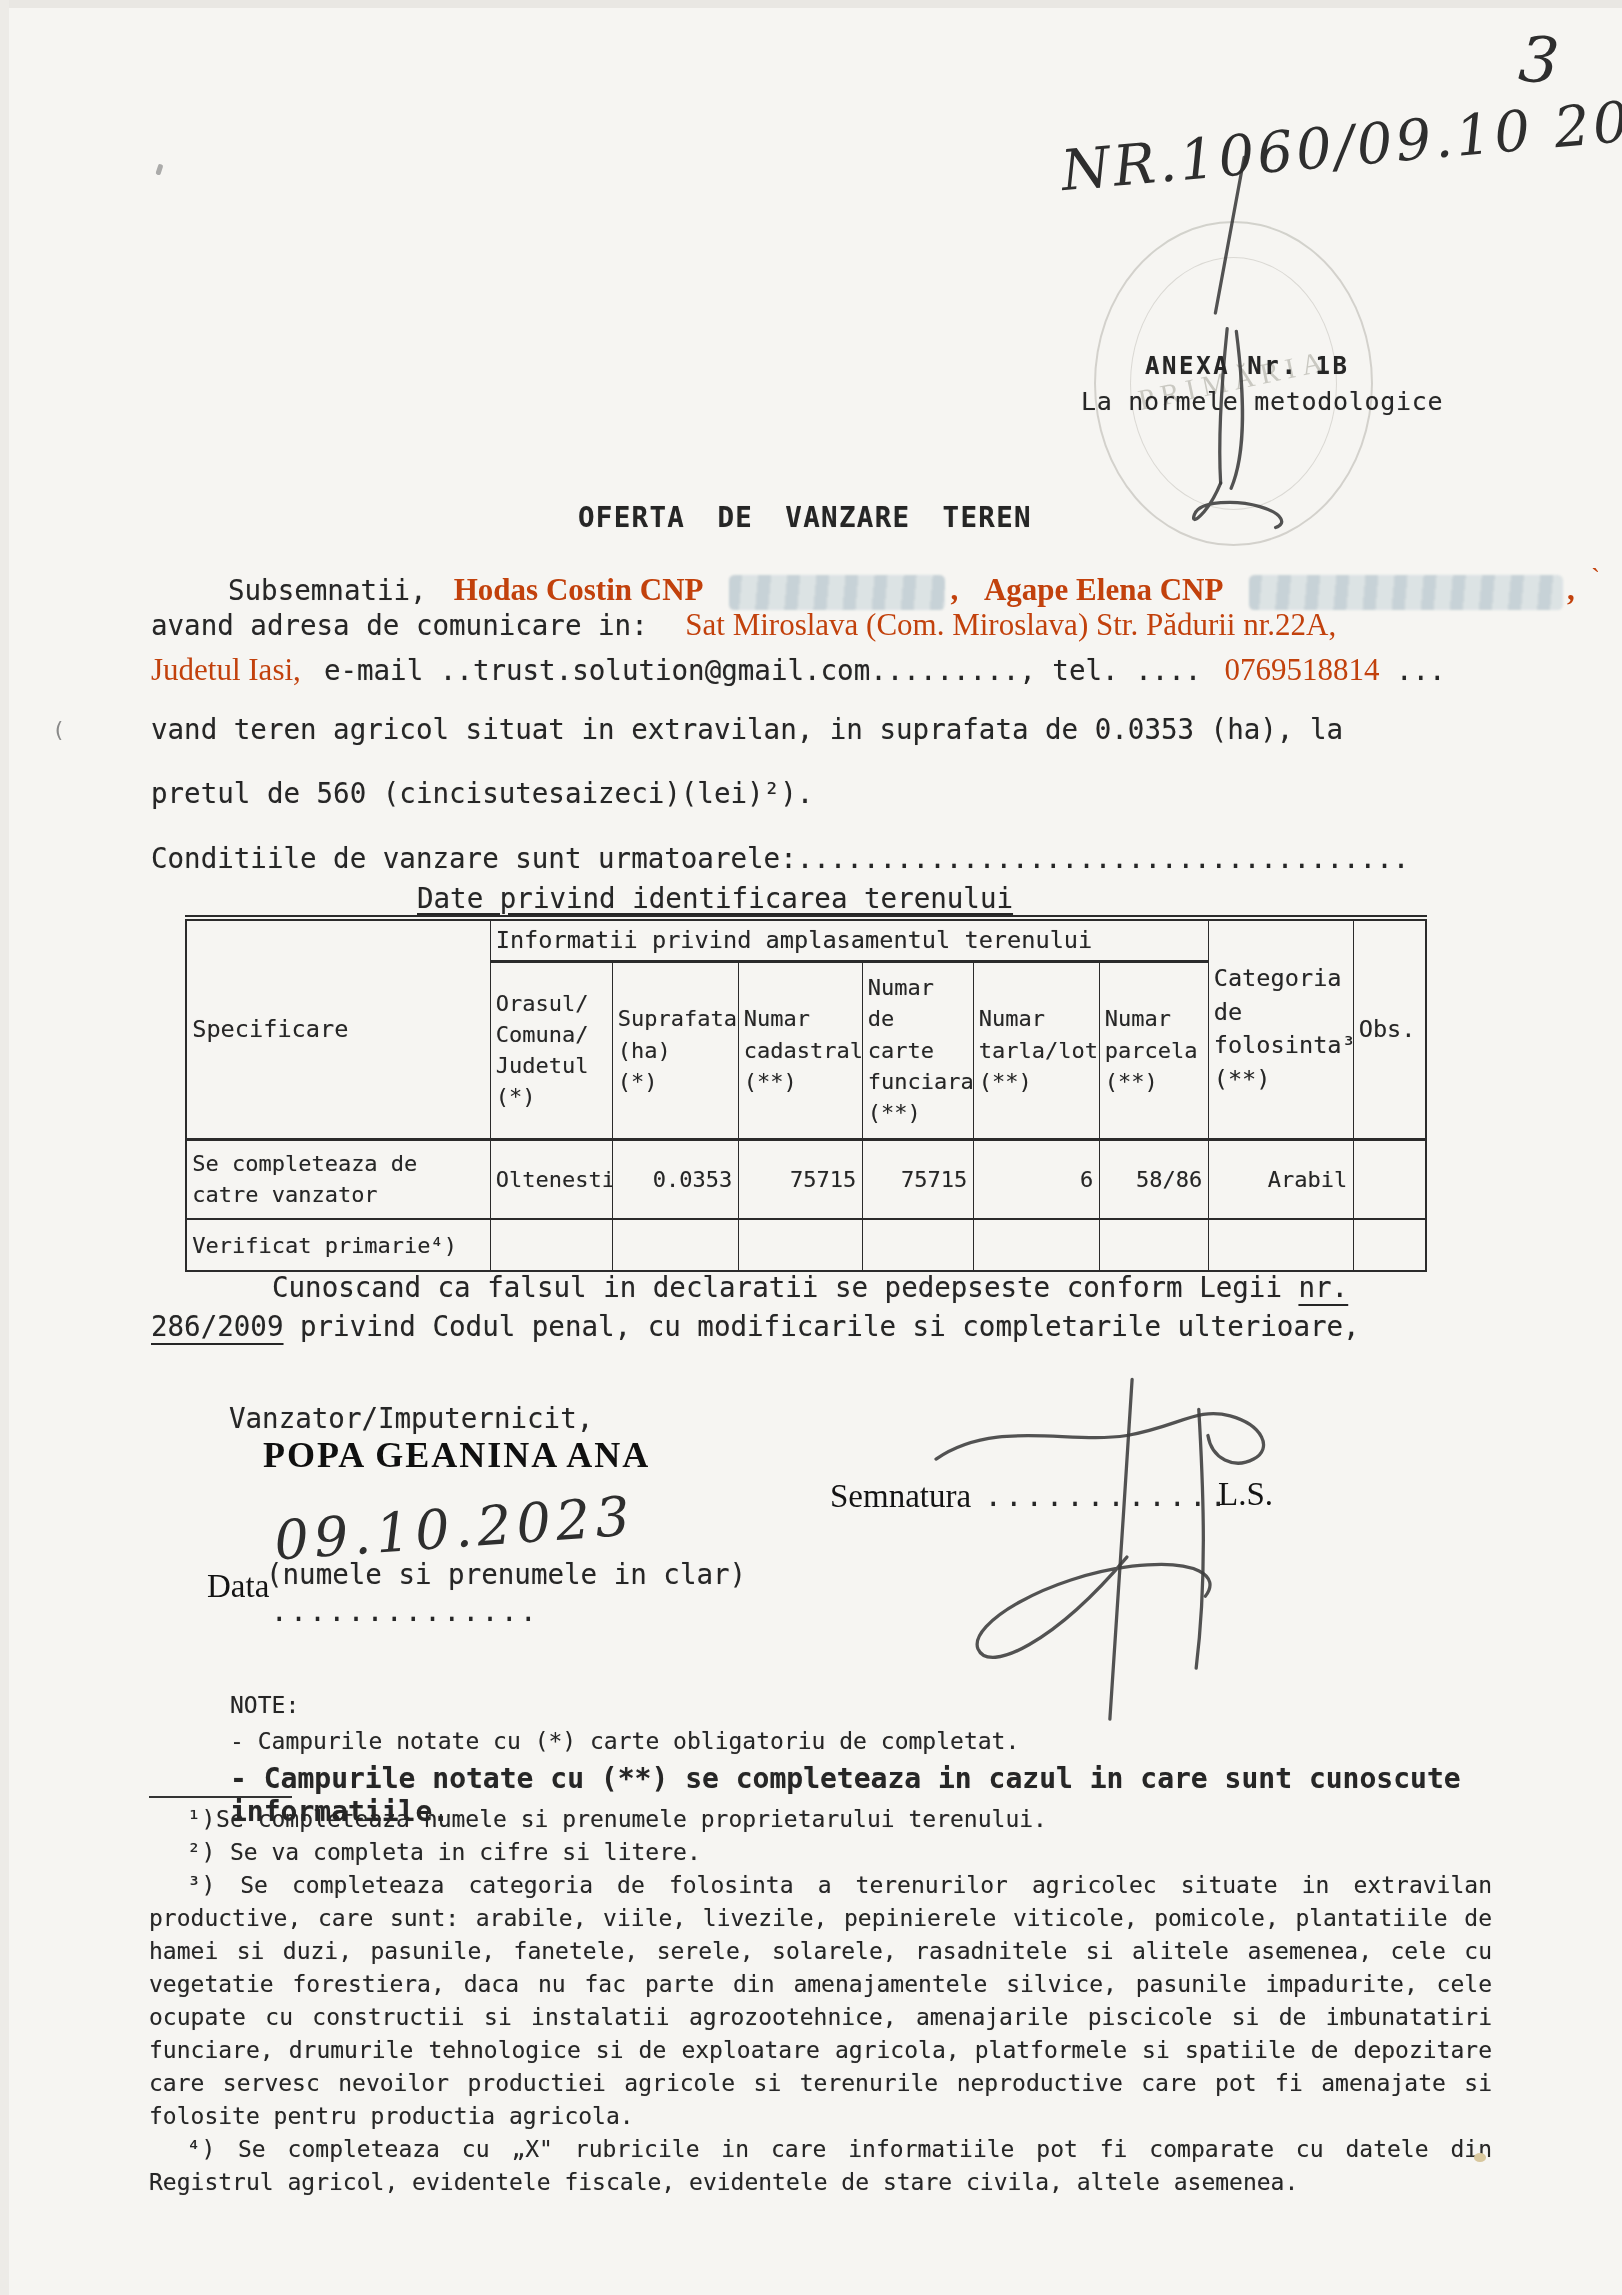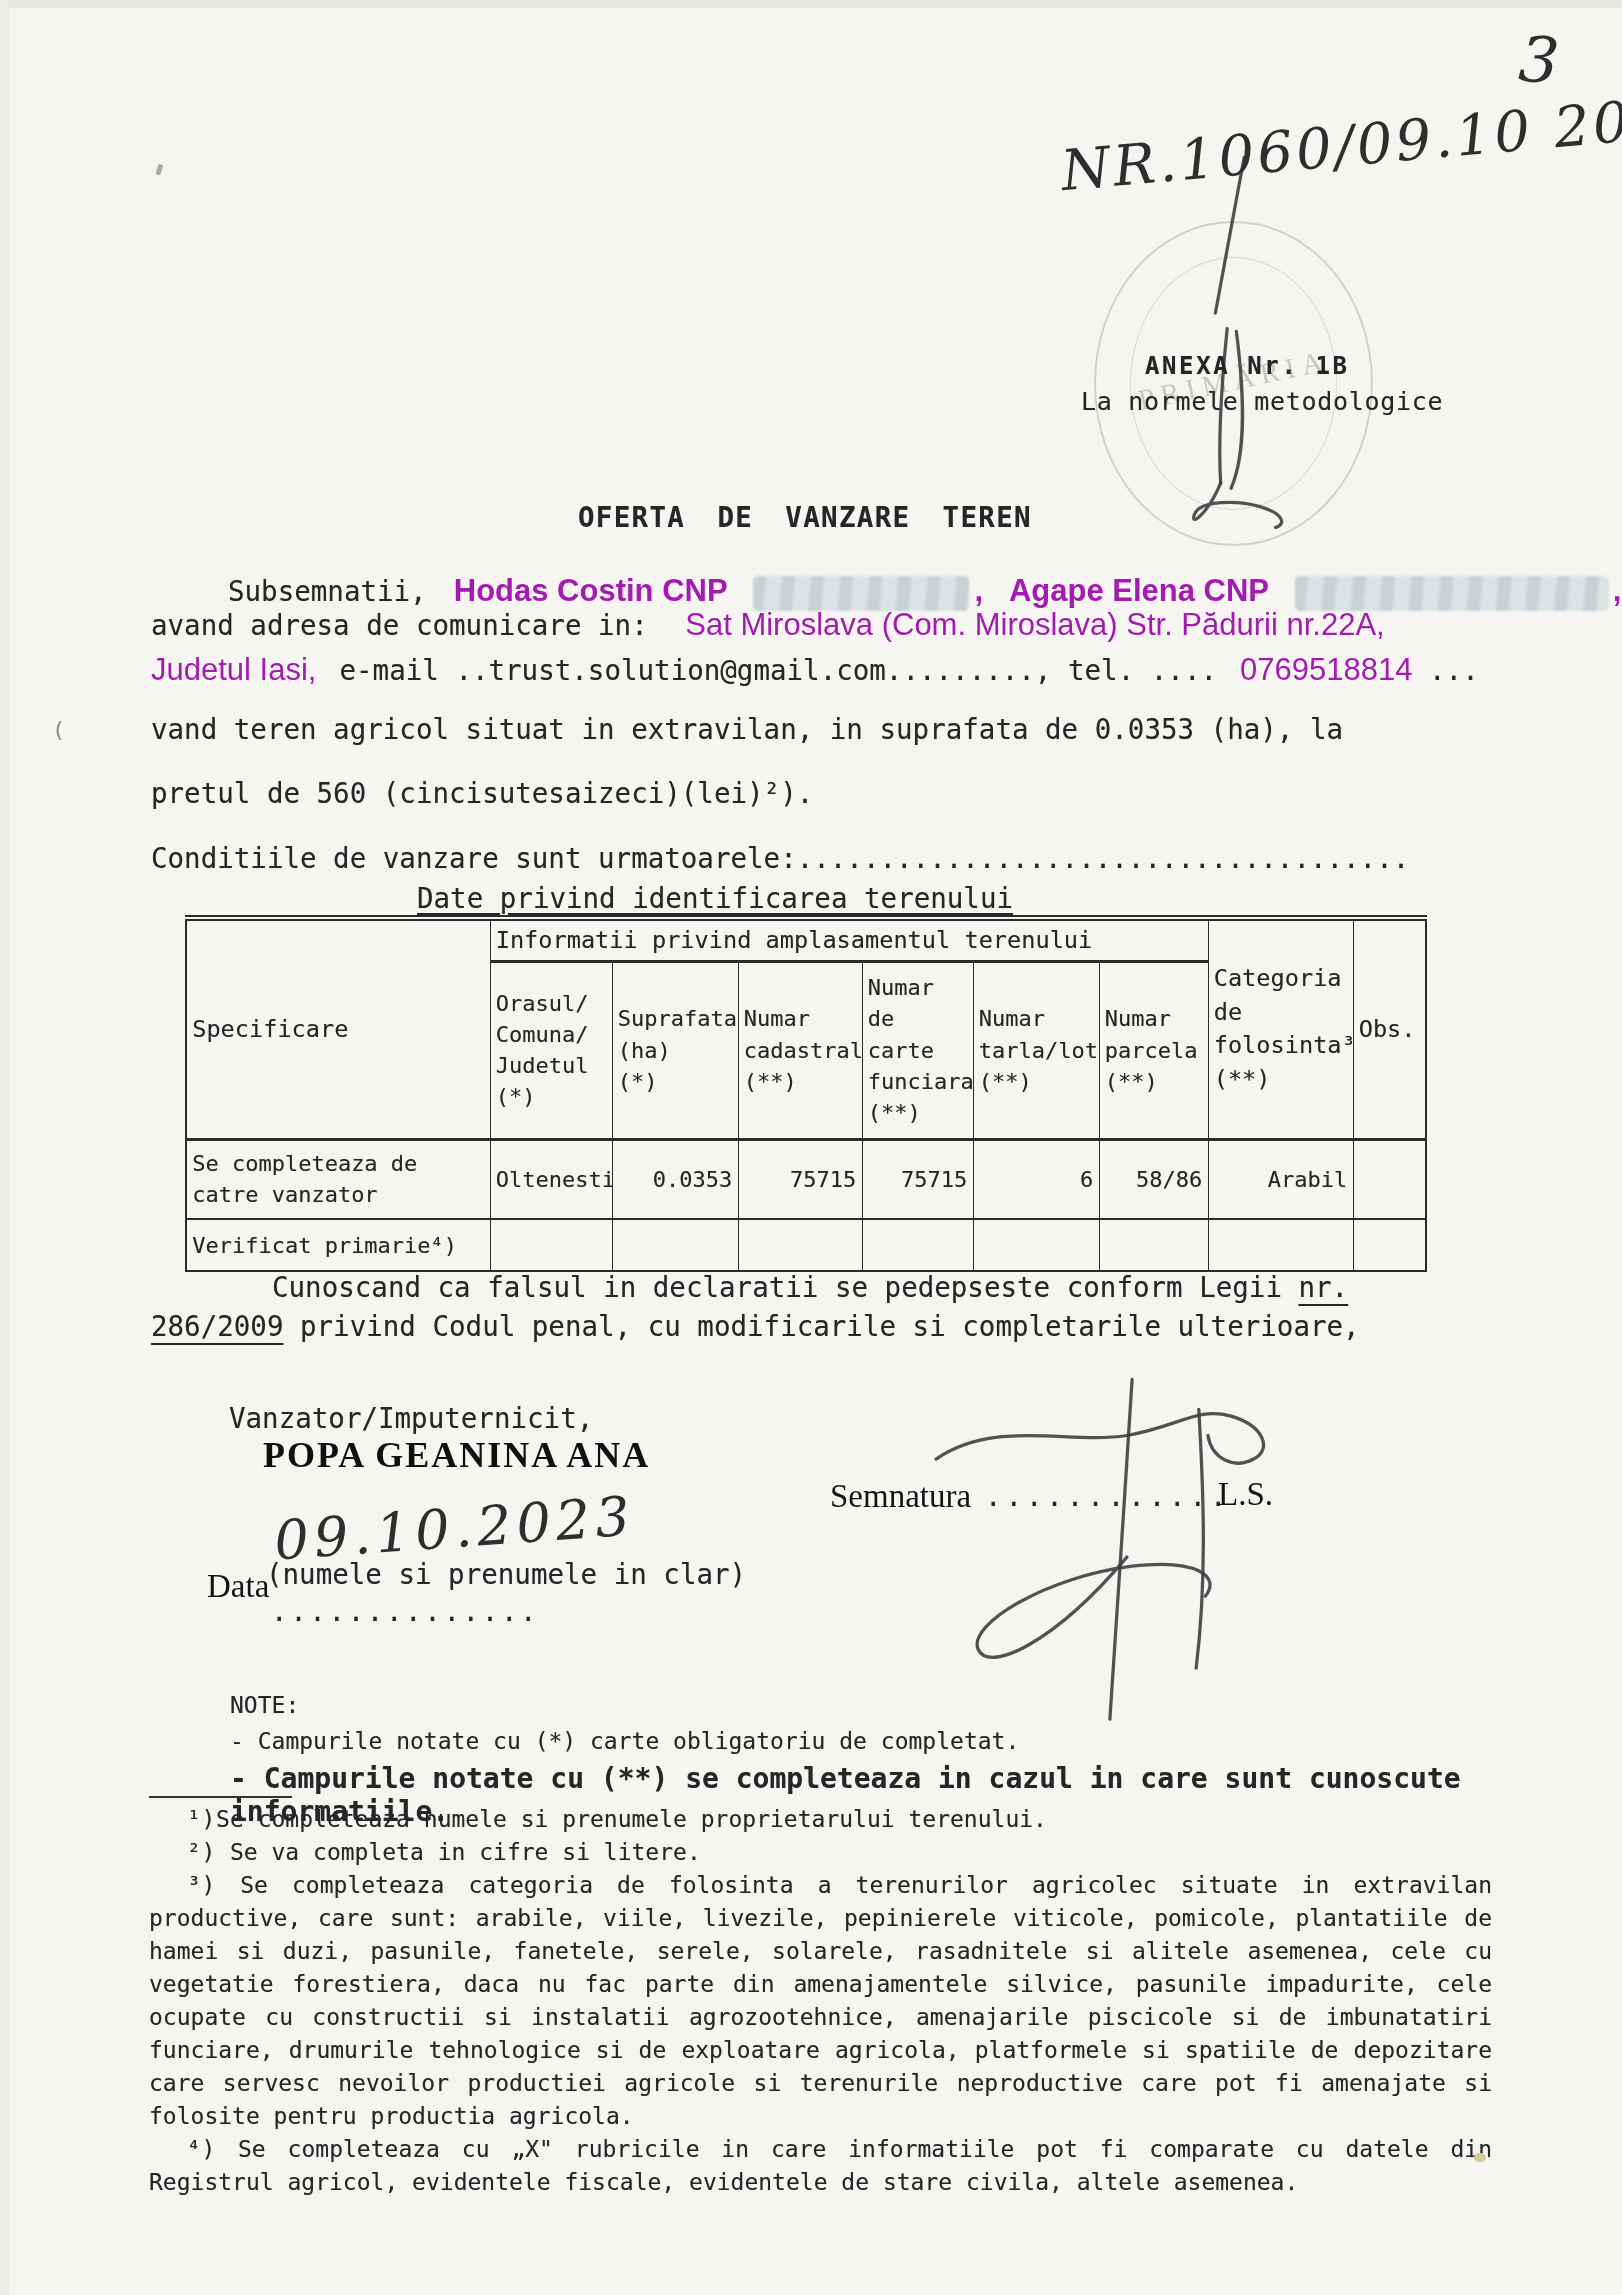--- a/index.html
+++ b/index.html
@@ -27,21 +27,21 @@
       color:rgba(120,118,105,.42);transform:rotate(-12deg);}
   .sig-svg{overflow:visible;}
   .sig-svg path, .sig-svg line{fill:none;stroke:#3b3b3b;stroke-width:5;stroke-linecap:round;opacity:.88;}
 
   .annex1{top:352px;left:1145px;font-size:24px;font-weight:bold;letter-spacing:2.6px;}
   .annex2{top:387px;left:1081px;font-size:25px;letter-spacing:0.7px;}
 
   .doc-title{top:501px;left:578px;font-size:27.5px;font-weight:bold;letter-spacing:1.3px;word-spacing:14.4px;}
 
   .bodyline{font-size:27.5px;white-space:nowrap;}
-  .serif-fill{font-family:Liberation Sans, sans-serif;font-size:31px;color:#a21caf;text-shadow:none;}
+  .serif-fill{font-family:Liberation Serif, serif;font-size:31px;color:#c2410c;text-shadow:none;}
   .bold{font-weight:bold;}
   .redaction{display:inline-block;height:35px;vertical-align:-9.2px;border-radius:5.2px;
       background:rgba(190,205,212,.42);
       background-image:repeating-linear-gradient(95deg,rgba(140,162,176,.28) 0 13px,rgba(214,224,228,.22) 13px 29px);
       filter:blur(1px);}
   .r1{width:216px;margin:0 5.2px 0 9.2px;}
   .r2{width:314px;margin:0 3.9px 0 9.2px;}
   .stray{font-size:26px;vertical-align:14.4px;}
 
   .tbl-caption{top:882px;left:417px;font-size:27.5px;text-decoration:underline;text-underline-offset:5.2px;}

